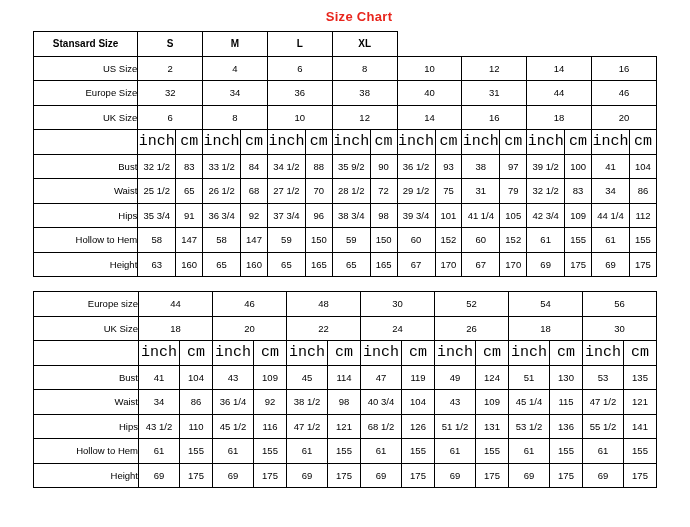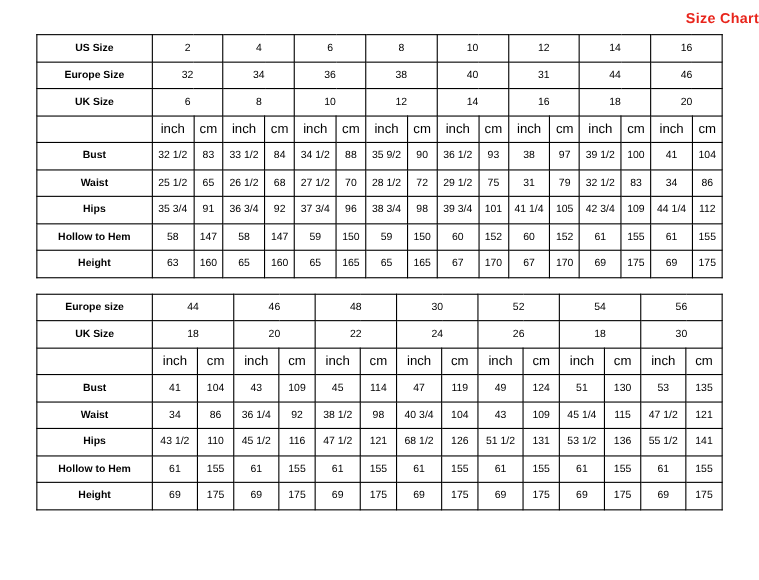--- a/index.html
+++ b/index.html
@@ -15,21 +15,21 @@
     overflow: hidden;
   }
   .page {
     position: relative;
     width: 690px;
     height: 527px;
     box-sizing: border-box;
     padding: 0;
   }
   .title {
-    text-align: right;
+    text-align: center;
     color: #e8251c;
     font-size: 13px;
     font-weight: bold;
     padding-top: 9px;
     padding-bottom: 7px;
     letter-spacing: 0.3px;
     margin-left: 28px;
   }
   table {
     border-collapse: collapse;
@@ -42,32 +42,34 @@
     font-size: 9.5px;
     text-align: center;
     vertical-align: middle;
     padding: 0;
     height: 24px;
     font-weight: normal;
     white-space: nowrap;
     overflow: hidden;
   }
   .rowlabel {
-    font-weight: bold;
+    font-weight: normal;
     font-size: 9.5px;
+    text-align: right;
   }
   .hdr {
     font-weight: bold;
     font-size: 10px;
   }
   .blank {
     border: 1px solid #000000;
   }
   .unit {
-    font-size: 12px;
+    font-size: 15px;
+    font-family: Liberation Mono, monospace;
   }
   .spacer {
     height: 14px;
   }
   .tbl-wrap {
     padding: 0 33px;
   }
   .t1 td { height: 23.5px; }
   .t2 td { height: 23.5px; }
 </style>
@@ -93,20 +95,27 @@
         <col style="width:38px">
           <col style="width:27px">
         <col style="width:38px">
           <col style="width:27px">
         <col style="width:38px">
           <col style="width:27px">
         <col style="width:38px">
           <col style="width:27px">
       </colgroup>
       <tbody id="std-body">
+          <tr>
+            <td class="hdr">Stansard Size</td>
+            <td class="hdr" colspan="2">S</td>
+            <td class="hdr" colspan="2">M</td>
+            <td class="hdr" colspan="2">L</td>
+            <td class="hdr" colspan="2">XL</td>
+          </tr>
           <tr>
             <td class="rowlabel">US Size</td>
             <td colspan="2">2</td>
             <td colspan="2">4</td>
             <td colspan="2">6</td>
             <td colspan="2">8</td>
             <td colspan="2">10</td>
             <td colspan="2">12</td>
             <td colspan="2">14</td>
             <td colspan="2">16</td>

